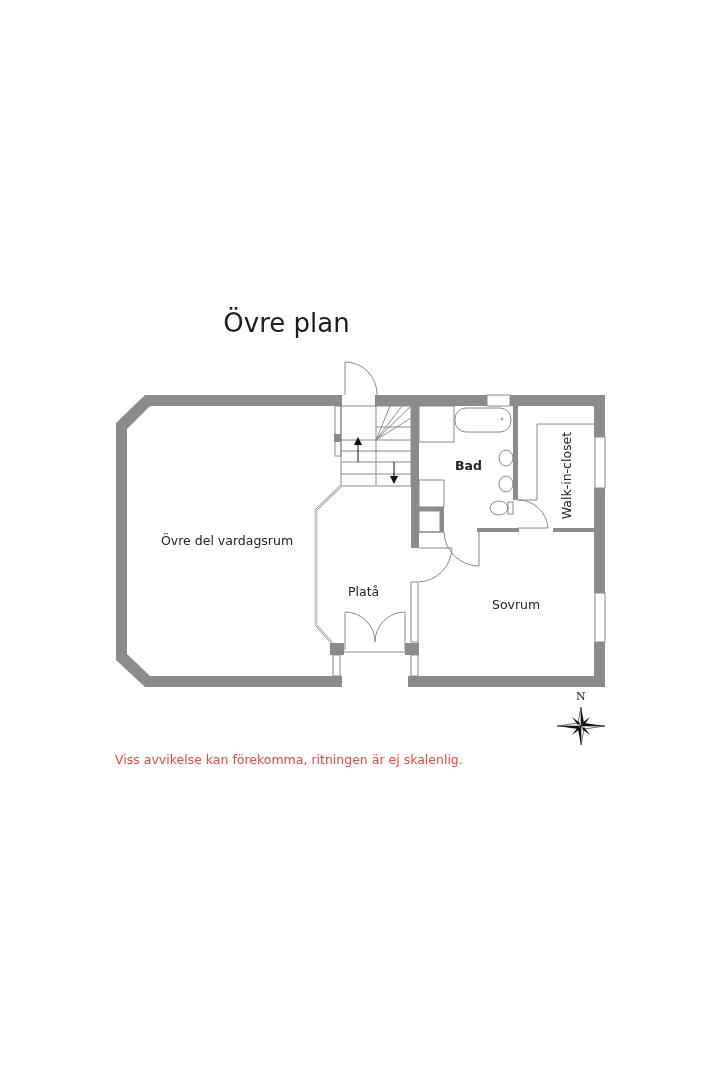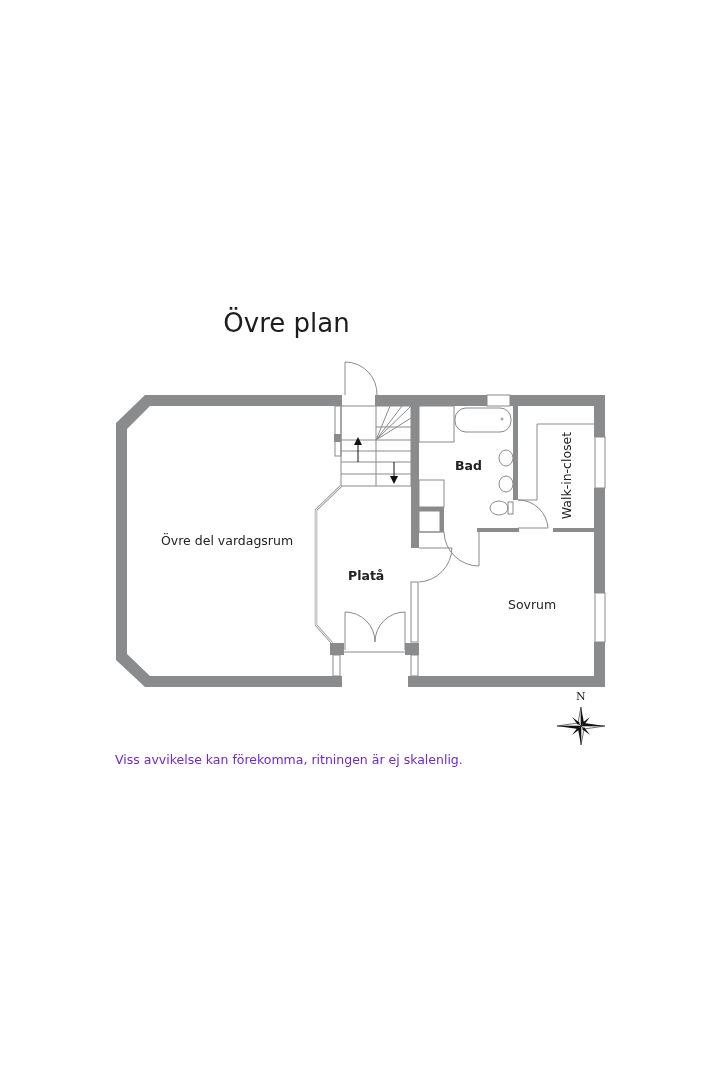--- a/index.html
+++ b/index.html
@@ -3,21 +3,21 @@
 <meta charset="utf-8">
 <style>
   html, body { margin: 0; padding: 0; background: #ffffff; }
   body { width: 720px; height: 1080px; position: relative; overflow: hidden;
          font-family: "Liberation Sans", "DejaVu Sans", sans-serif; color: #222; }
   .title { position: absolute; left: 0; width: 573px; top: 308px; text-align: center;
            font-size: 26px; color: #1d1d1d; font-family: "DejaVu Sans", sans-serif; }
   .plan { position: absolute; left: 0; top: 0; }
   .room-label { position: absolute; font-size: 12.5px; color: #222;
                 font-family: "DejaVu Sans", sans-serif; white-space: nowrap; }
-  .footnote { position: absolute; left: 115px; top: 752px; font-size: 12.5px; color: #6d28d9;
+  .footnote { position: absolute; left: 115px; top: 752px; font-size: 12.5px; color: #ef4444;
               font-family: "DejaVu Sans", sans-serif; }
   .vertical { transform: rotate(-90deg); transform-origin: center center; }
 </style>
 </head>
 <body>
 
 <div class="title">Övre plan</div>
 
 <svg class="plan" width="720" height="1080" viewBox="0 0 720 1080" xmlns="http://www.w3.org/2000/svg">
   <g fill="#8a8b8c" stroke="none">
@@ -127,19 +127,19 @@
     <polygon points="24,0 3,-3 0,0" fill="#111"></polygon>
     <polygon points="24,0 3,3 0,0" fill="#fff" stroke="#111" stroke-width="0.6"></polygon>
     <polygon points="-9,-9 -1,-3 -3,-1" fill="#111"></polygon>
     <polygon points="9,-9 3,-1 1,-3" fill="#111"></polygon>
     <polygon points="-9,9 -3,1 -1,3" fill="#111"></polygon>
     <polygon points="9,9 1,3 3,1" fill="#111"></polygon>
   </g>
 </svg>
 
 <div class="room-label" style="left:161px; top:533px;text-align:right;">Övre del vardagsrum</div>
-<div class="room-label" style="left:348px; top:568px;font-weight:bold;">Platå</div>
+<div class="room-label" style="left:348px; top:584px;">Platå</div>
 <div class="room-label" style="left:455px; top:458px;font-weight:bold;">Bad</div>
 <div class="room-label vertical" style="left:521px; top:468px; width:90px; text-align:center;">Walk-in-closet</div>
-<div class="room-label" style="left:508px; top:597px;">Sovrum</div>
+<div class="room-label" style="left:492px; top:597px;">Sovrum</div>
 <div class="room-label" style="left:576px; top:690px; font-family:'DejaVu Serif', serif; font-size:11px;">N</div>
 
 <div class="footnote">Viss avvikelse kan förekomma, ritningen är ej skalenlig.</div>
 
 </body></html>

